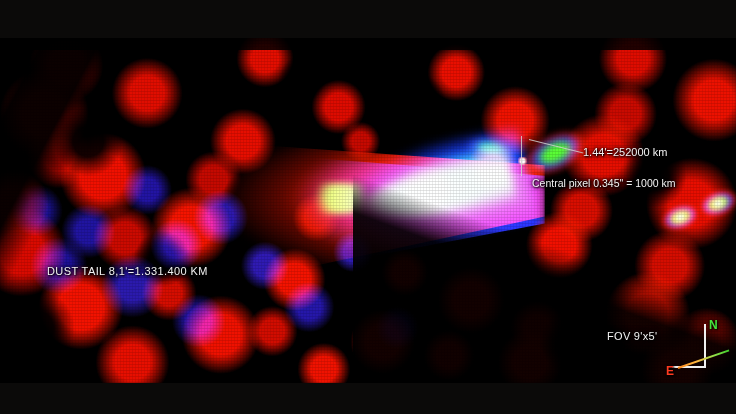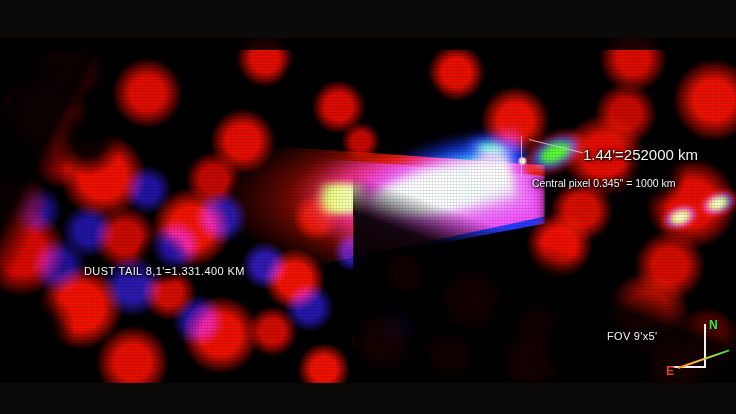--- a/index.html
+++ b/index.html
@@ -196,23 +196,23 @@
 
   
   .ov{position:absolute;color:#f2f2f2;z-index:30;white-space:nowrap;
       text-shadow:0 0 3px #000,0 0 6px #000,1px 1px 2px #000;}
 
   #header{left:17px;top:50px;z-index:30;}
   #header .hl{color:#f0f0f0;font-size:11px;line-height:16.4px;letter-spacing:.1px;
       text-shadow:0 0 3px #000,0 0 6px #000,1px 1px 2px #000;white-space:nowrap;}
   #header .hl.indent{padding-left:5px;}
 
-  #dust-tail-label{left:47px;top:265px;font-size:11px;letter-spacing:.4px;margin-left:37px;}
-
-  #ann-144{left:583px;top:146px;font-size:15px;}
+  #dust-tail-label{left:47px;top:265px;font-size:11px;letter-spacing:.4px;}
+
+  #ann-144{left:583px;top:146px;font-size:11px;}
   #ann-central{left:532px;top:177px;font-size:10.5px;}
 
   #fov-label{left:607px;top:330px;font-size:11px;letter-spacing:.3px;}
 
   
   .leader{position:absolute;background:#cfcfcf;z-index:29;opacity:.85;}
   #leader-v{left:521px;top:136px;width:1px;height:40px;}
   #leader-d{left:529px;top:139px;width:56px;height:1px;
             transform:rotate(14deg);transform-origin:left center;}
 

